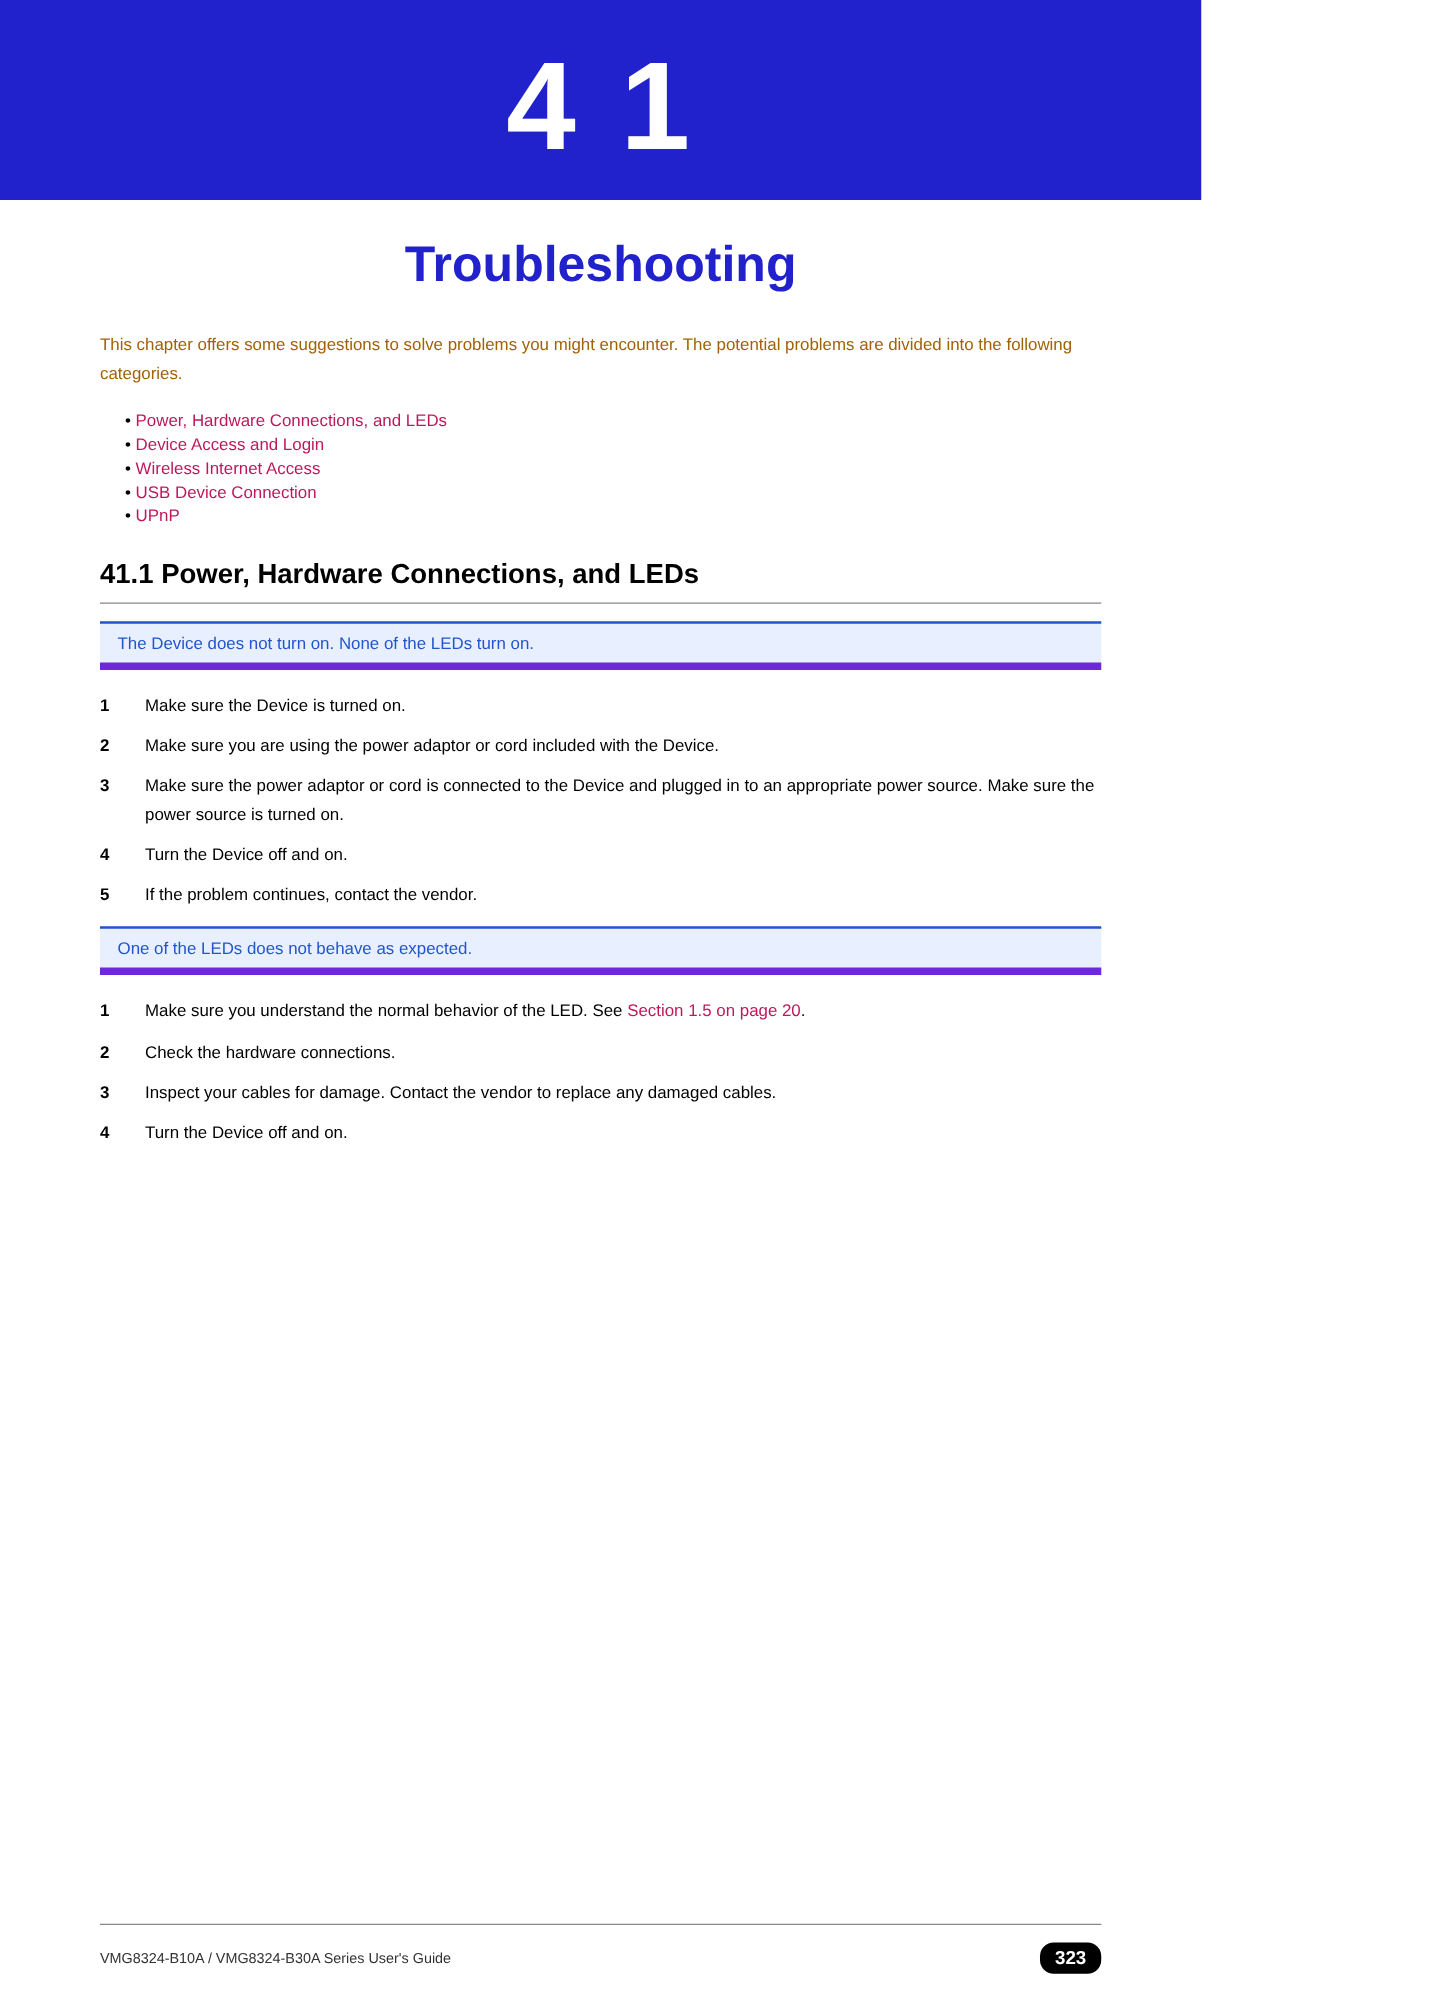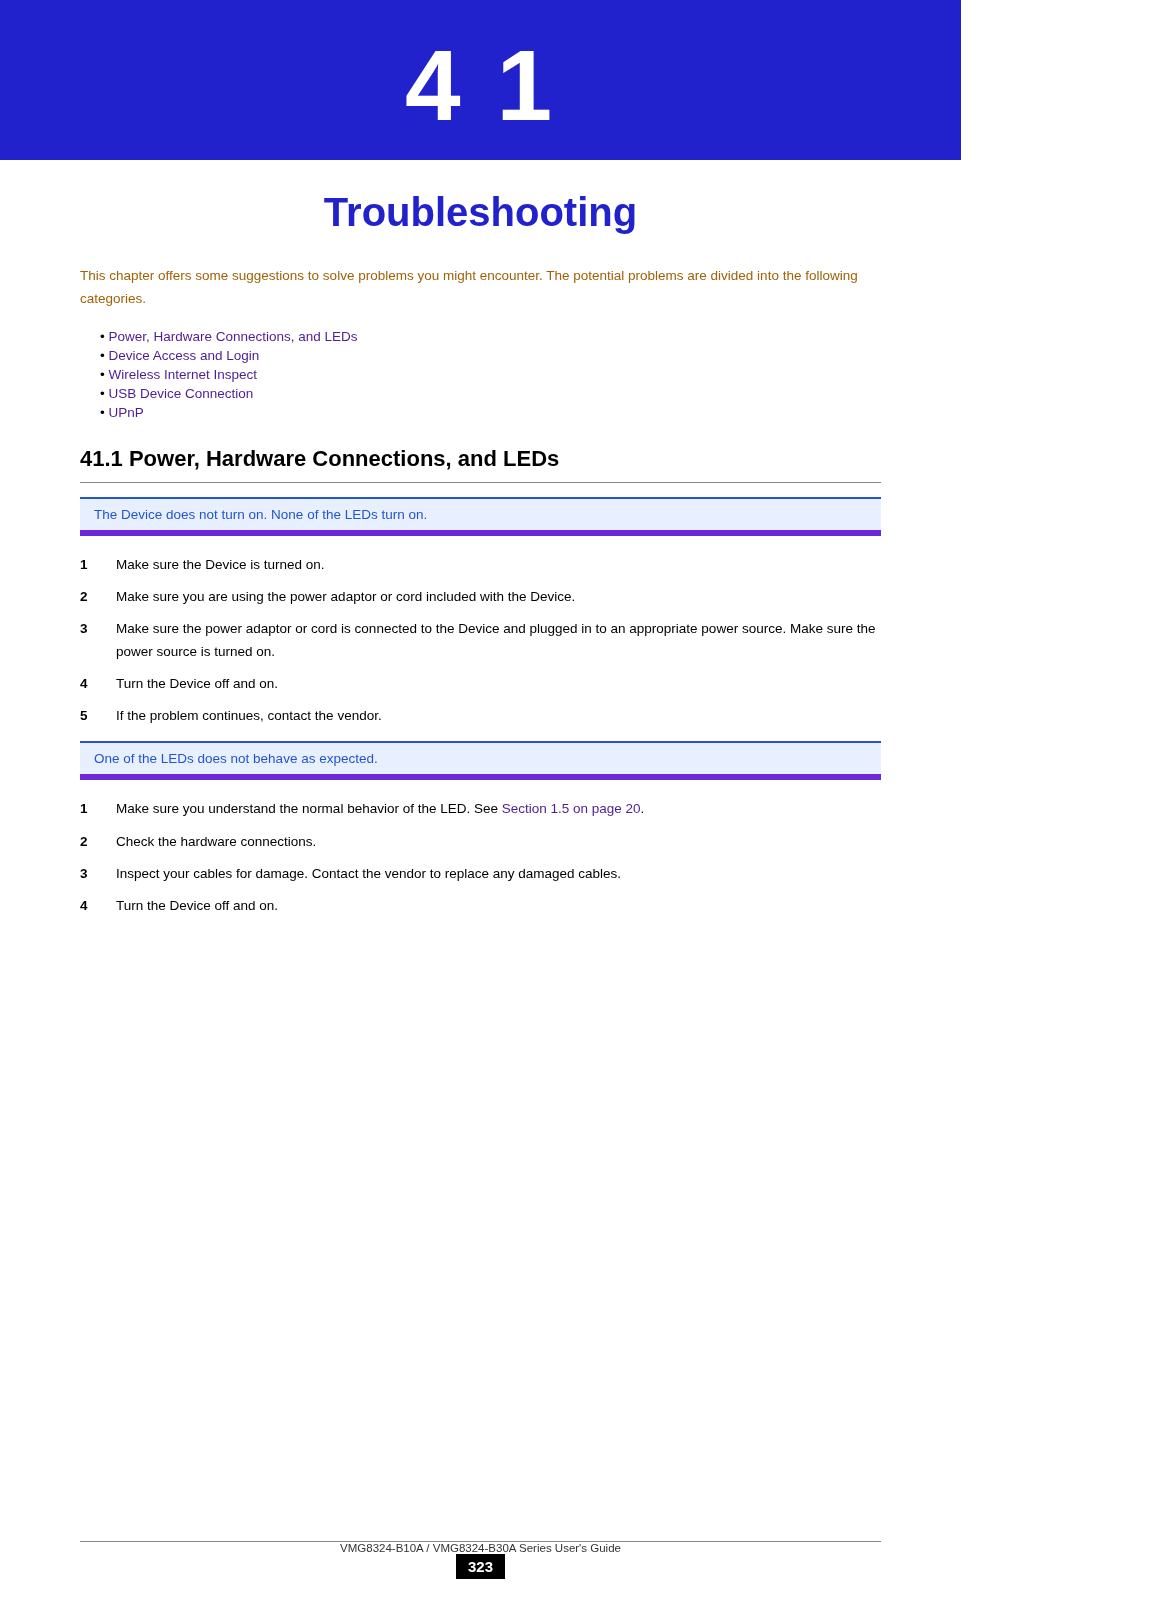--- a/index.html
+++ b/index.html
@@ -56,21 +56,21 @@
     }
     .bullet-list li {
       padding: 2px 0;
       font-size: 13.5px;
     }
     .bullet-list li::before {
       content: "• ";
       color: #000;
     }
     .bullet-list li a, .link-blue {
-      color: #4c1d95;
+      color: #be185d;
       text-decoration: none;
     }
     
     .section-heading {
       font-size: 22px;
       font-weight: bold;
       color: #000;
       margin: 24px 0 10px 0;
     }
     
@@ -107,33 +107,33 @@
     
     .footer {
       position: absolute;
       bottom: 18px;
       left: 80px;
       right: 80px;
       display: flex;
       justify-content: space-between;
       align-items: center;
       border-top: 1px solid #888;
-      padding-top: 0;
-      flex-direction: column;
+      padding-top: 14px;
     }
     .footer-left {
       font-size: 11.5px;
       color: #333;
     }
     .footer-right {
       background: #000;
       color: #fff;
       font-weight: bold;
       font-size: 15px;
       padding: 4px 12px;
+      border-radius: 11px;
     }
     hr.divider {
       border: none;
       border-top: 1px solid #888;
       margin: 6px 0 14px 0;
     }
   </style>
 </head>
 <body>
 
@@ -145,21 +145,21 @@
 
   <div class="chapter-title-block">
     <span class="chapter-title-text">Troubleshooting</span>
   </div>
 
   <p class="intro-para">This chapter offers some suggestions to solve problems you might encounter. The potential problems are divided into the following categories.</p>
 
   <ul class="bullet-list">
     <li><a class="link-blue">Power, Hardware Connections, and LEDs</a></li>
     <li><a class="link-blue">Device Access and Login</a></li>
-    <li><a class="link-blue">Wireless Internet Inspect</a></li>
+    <li><a class="link-blue">Wireless Internet Access</a></li>
     <li><a class="link-blue">USB Device Connection</a></li>
     <li><a class="link-blue">UPnP</a></li>
   </ul>
 
   <div class="section-heading">41.1  Power, Hardware Connections, and LEDs</div>
   <hr class="divider">
 
   <div class="problem-bar">The Device does not turn on. None of the LEDs turn on.</div>
 
   <ol class="step-list">

